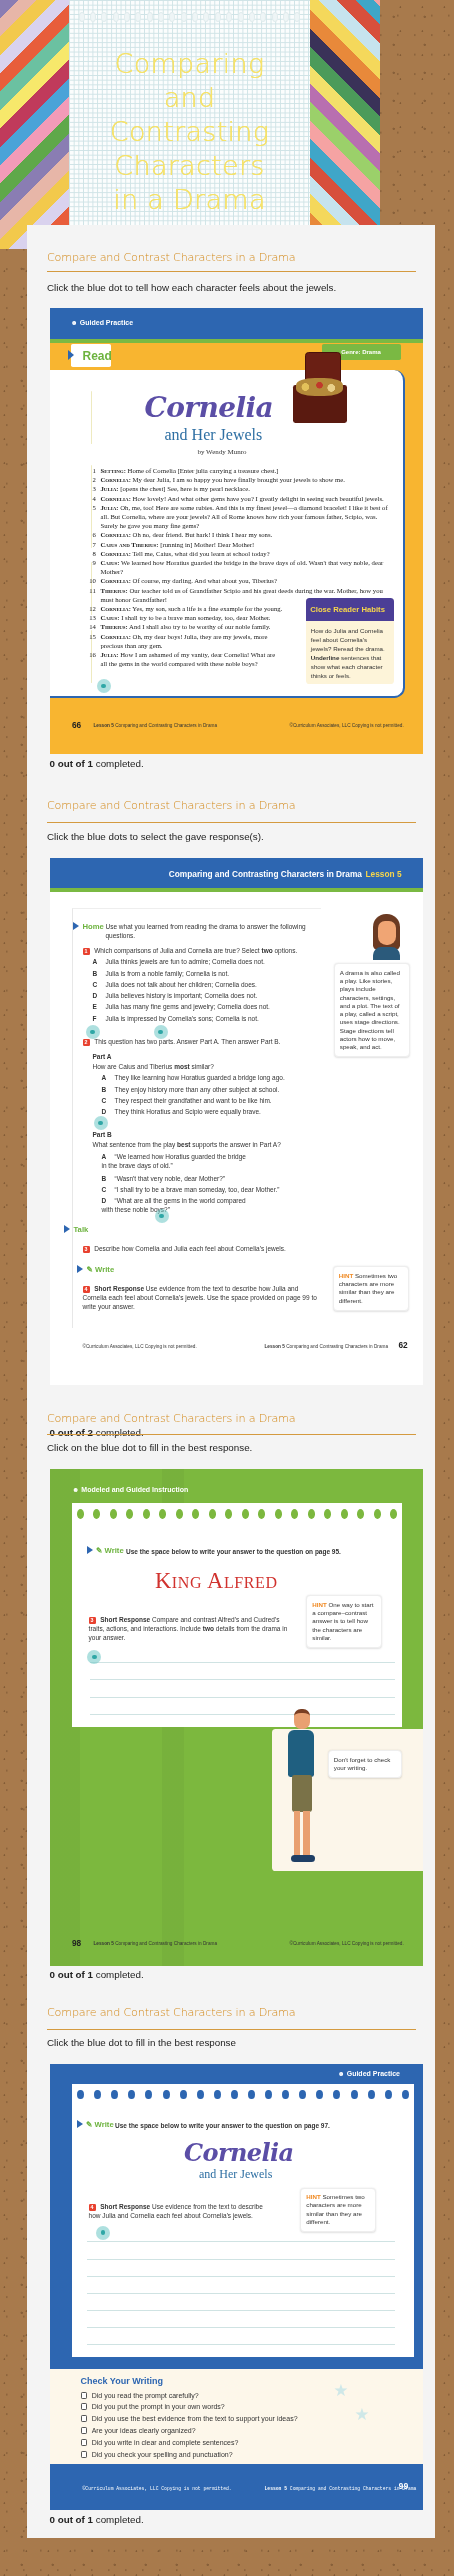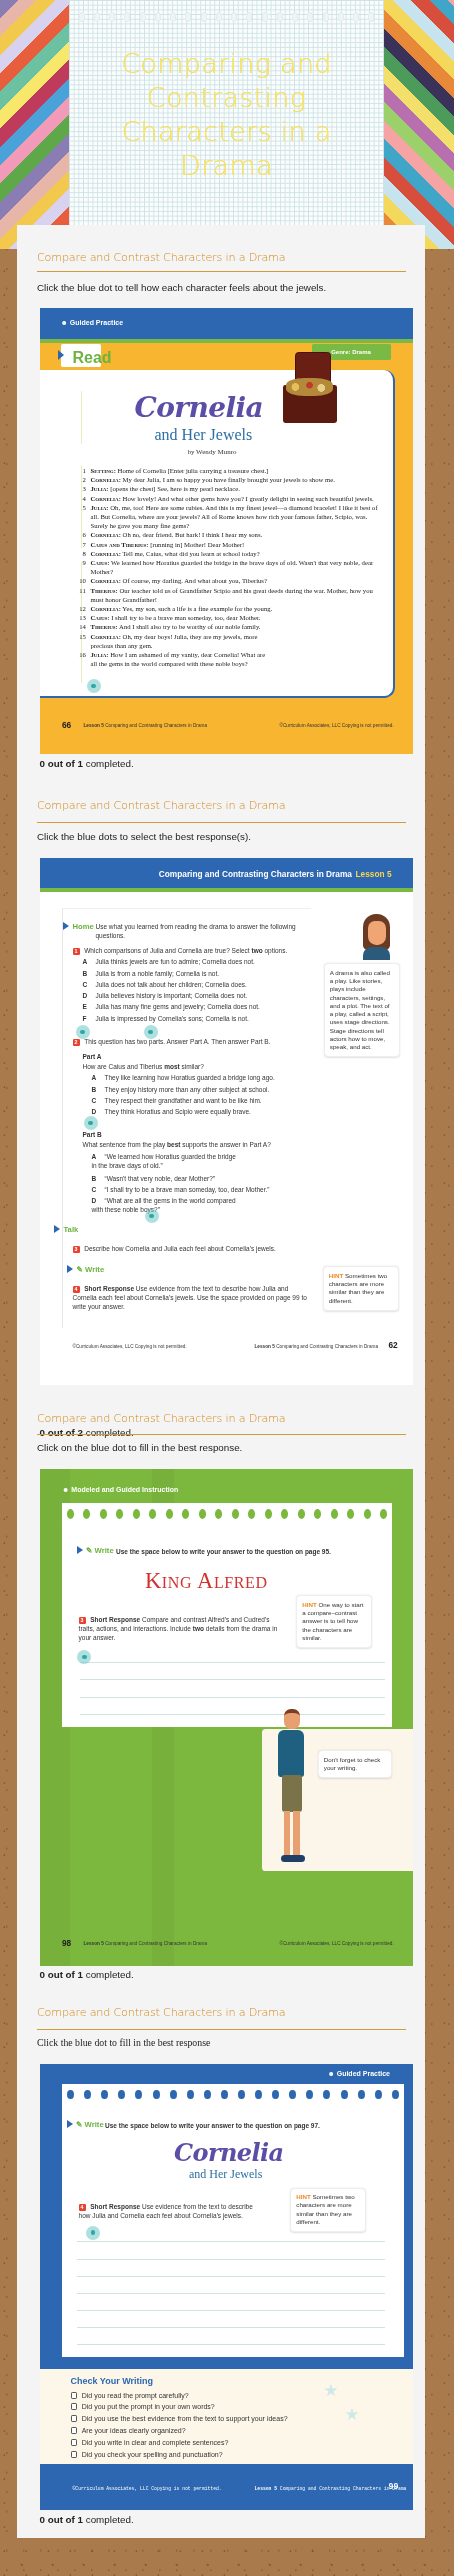--- a/index.html
+++ b/index.html
@@ -11,21 +11,21 @@
       radial-gradient(circle at 20% 30%, rgba(60,35,15,.35) 0.6px, transparent 1.2px),
       radial-gradient(circle at 70% 60%, rgba(60,35,15,.3) 0.9px, transparent 1.5px),
       radial-gradient(circle at 40% 80%, rgba(60,35,15,.25) 0.6px, transparent 1.2px);
     background-size: 22px 24px, 31px 28px, 17px 19.5px;
     position: relative;
     height: 2576px;
     overflow: hidden;
   }
   
   .header {
-    position: absolute; top: 0; left: 0; width: 454px; height: 249px;
+    position: absolute; top: 0; left: 0; width: 380px; height: 249px;
     background: #d946ef;
   }
   .chevron-side {
     position: absolute; top: 0; height: 249px; width: 69px;
     background:
       repeating-linear-gradient(135deg,
         #8a7db3 0 13px, #e7b6a8 13px 26px, #f2c94c 26px 39px, #d9d2ee 39px 52px,
         #e85d3b 52px 65px, #6bc1a1 65px 78px, #f7e86b 78px 91px,
         #c03a5b 91px 104px, #4aa3d8 104px 117px, #f29bb8 117px 130px, #5fa84a 130px 143px);
   }
@@ -50,21 +50,21 @@
   .holes.top { top: 12px; }
   .header-title {
     position: absolute; left: 36px; right: 36px; top: 47px;
     text-align: center; color: #f6e36b;
     font-family: "DejaVu Sans", sans-serif; font-weight: 300;
     font-size: 27px; line-height: 34px; letter-spacing: 0.3px;
     text-shadow: 0 0 0.6px #f0d850;
   }
   
   .card {
-    position: absolute; left: 17px; top: 225px; width: 408px; height: 2313px;
+    position: absolute; left: 27px; top: 225px; width: 408px; height: 2313px;
     background: #f4f4f4;
   }
   .section { position: absolute; left: 0; width: 408px; }
   .section-title {
     position: absolute; left: 20px; font-family: "DejaVu Sans", sans-serif;
     font-weight: 300; font-size: 11.2px; color: #d38a1c; letter-spacing: -0.2px;
   }
   .section-rule {
     position: absolute; left: 20px; width: 369px; height: 0.6px; background: #d49a3f;
   }
@@ -86,21 +86,21 @@
     content: ""; position: absolute; left: 4.7px; top: 4.7px; width: 4.7px; height: 4.7px;
     border-radius: 50%; background: #2fa7a6;
   }
   
   .p96 { background: #f8b530; height: 446px; }
   .p96 .topbar { position: absolute; left: 0; top: 0; width: 100%; height: 31px; background: #2d66b1; }
   .p96 .greenline { position: absolute; left: 0; top: 31px; width: 100%; height: 3.6px; background: #7ab943; }
   .gp-label { position: absolute; color: #fff; font-weight: 700; font-size: 7px; }
   .read-tab {
     position: absolute; left: 21px; top: 36px; width: 40px; height: 22.5px; background: #fff;
-    border-radius: 1.8px; color: #6db33f; font-weight: 700; font-size: 16px; padding: 4.7px 0 0 12px;
+    border-radius: 1.8px; color: #6db33f; font-weight: 700; font-size: 12px; padding: 4.7px 0 0 12px;
   }
   .read-tab::before { content: ""; position: absolute; left: -2.4px; top: 6px; border-left: 6.5px solid #2d66b1; border-top: 5.3px solid transparent; border-bottom: 5.3px solid transparent; }
   .genre-tab {
     position: absolute; left: 272px; top: 36px; width: 79px; height: 16px; background: #7ab943;
     color: #fff; font-weight: 700; font-size: 6px; text-align: center; line-height: 16px; border-radius: 1.8px;
   }
   .p96 .sheet {
     position: absolute; left: 0; top: 62px; width: 355px; height: 328px; background: #fff;
     border-radius: 0 10.7px 10.7px 0; border-right: 2.4px solid #2d66b1; border-bottom: 2.4px solid #2d66b1;
   }
@@ -296,36 +296,40 @@
           <div class="drama-line" style="width:189px;">
               <span class="num">15</span>
               <span><span class="speaker">Cornelia:</span> <span>Oh, my dear boys! Julia, they are my jewels, more precious than any gem.</span></span>
             </div>
           <div class="drama-line" style="width:189px;">
               <span class="num">16</span>
               <span><span class="speaker">Julia:</span> <span>How I am ashamed of my vanity, dear Cornelia! What are all the gems in the world compared with these noble boys?</span></span>
             </div>
         </div>
 
+        <div class="crh" style="top:228px; left:256px;">
+          <div class="head">Close Reader Habits</div>
+          <div class="body"><span>How do Julia and Cornelia feel about Cornelia's jewels? Reread the drama. </span><b>Underline</b><span> sentences that show what each character thinks or feels.</span></div>
+        </div>
 
         <div class="blue-dot" style="left:47px; top:309px;"></div>
       </div>
 
       <div class="page-num" style="left:22.5px; top:412px;">66</div>
       <div class="footer-line" style="left:44px; top:415px;"><b>Lesson 5</b> <span>Comparing and Contrasting Characters in Drama</span></div>
       <div class="footer-line" style="left:240px; top:415px;">©Curriculum Associates, LLC   Copying is not permitted.</div>
     </div>
 
     <div class="completion" style="left:22.5px; top:533px;"><b>0 out of 1</b><span> completed.</span></div>
   </div>
 
   <div class="section" style="top:574px;">
     <div class="section-title" style="top:0px;">Compare and Contrast Characters in a Drama</div>
     <div class="section-rule" style="top:22.5px;"></div>
-    <div class="instruction" style="top:32px;">Click the blue dots to select the best response(s).</div>
+    <div class="instruction" style="top:32px;">Click the blue dots to select the gave response(s).</div>
 
     <div class="page p97" style="left:22.5px; top:59px;">
       <div class="topbar"></div>
       <div class="p97-title"><span>Comparing and Contrasting Characters in Drama</span><span class="lesson">Lesson 5</span></div>
       <div class="greenline"></div>
 
       <div class="q-panel"></div>
       <div class="marker" style="left:33px; top:64px;">Home</div>
       <div class="q-text" style="left:56px; top:64px; width:204px; text-indent:0;"><span>Use what you learned from reading the drama to answer the following questions.</span></div>
 
@@ -434,21 +438,21 @@
       <div class="footer-line" style="left:44px; top:472px;"><b>Lesson 5</b> <span>Comparing and Contrasting Characters in Drama</span></div>
       <div class="footer-line" style="left:240px; top:472px;">©Curriculum Associates, LLC   Copying is not permitted.</div>
     </div>
 
     <div class="completion" style="left:22.5px; top:516px;"><b>0 out of 1</b><span> completed.</span></div>
   </div>
 
   <div class="section" style="top:1799px;">
     <div class="section-title" style="top:-18px;">Compare and Contrast Characters in a Drama</div>
     <div class="section-rule" style="top:4.7px;"></div>
-    <div class="instruction" style="top:13px;font-family:Liberation Serif, serif;">Click the blue dot to fill in the best response</div>
+    <div class="instruction" style="top:13px;">Click the blue dot to fill in the best response</div>
 
     <div class="page p99" style="left:22.5px; top:40px;">
       <div class="gp-label" style="right:22.5px; top:6px;"><span>☻ </span><span>Guided Practice</span></div>
       <div class="notebook" style="left:22.5px; top:19.5px; width:342px; height:273px;">
         <div class="spiral">
             <span style="background:#2d66b1"></span>
             <span style="background:#2d66b1"></span>
             <span style="background:#2d66b1"></span>
             <span style="background:#2d66b1"></span>
             <span style="background:#2d66b1"></span>

